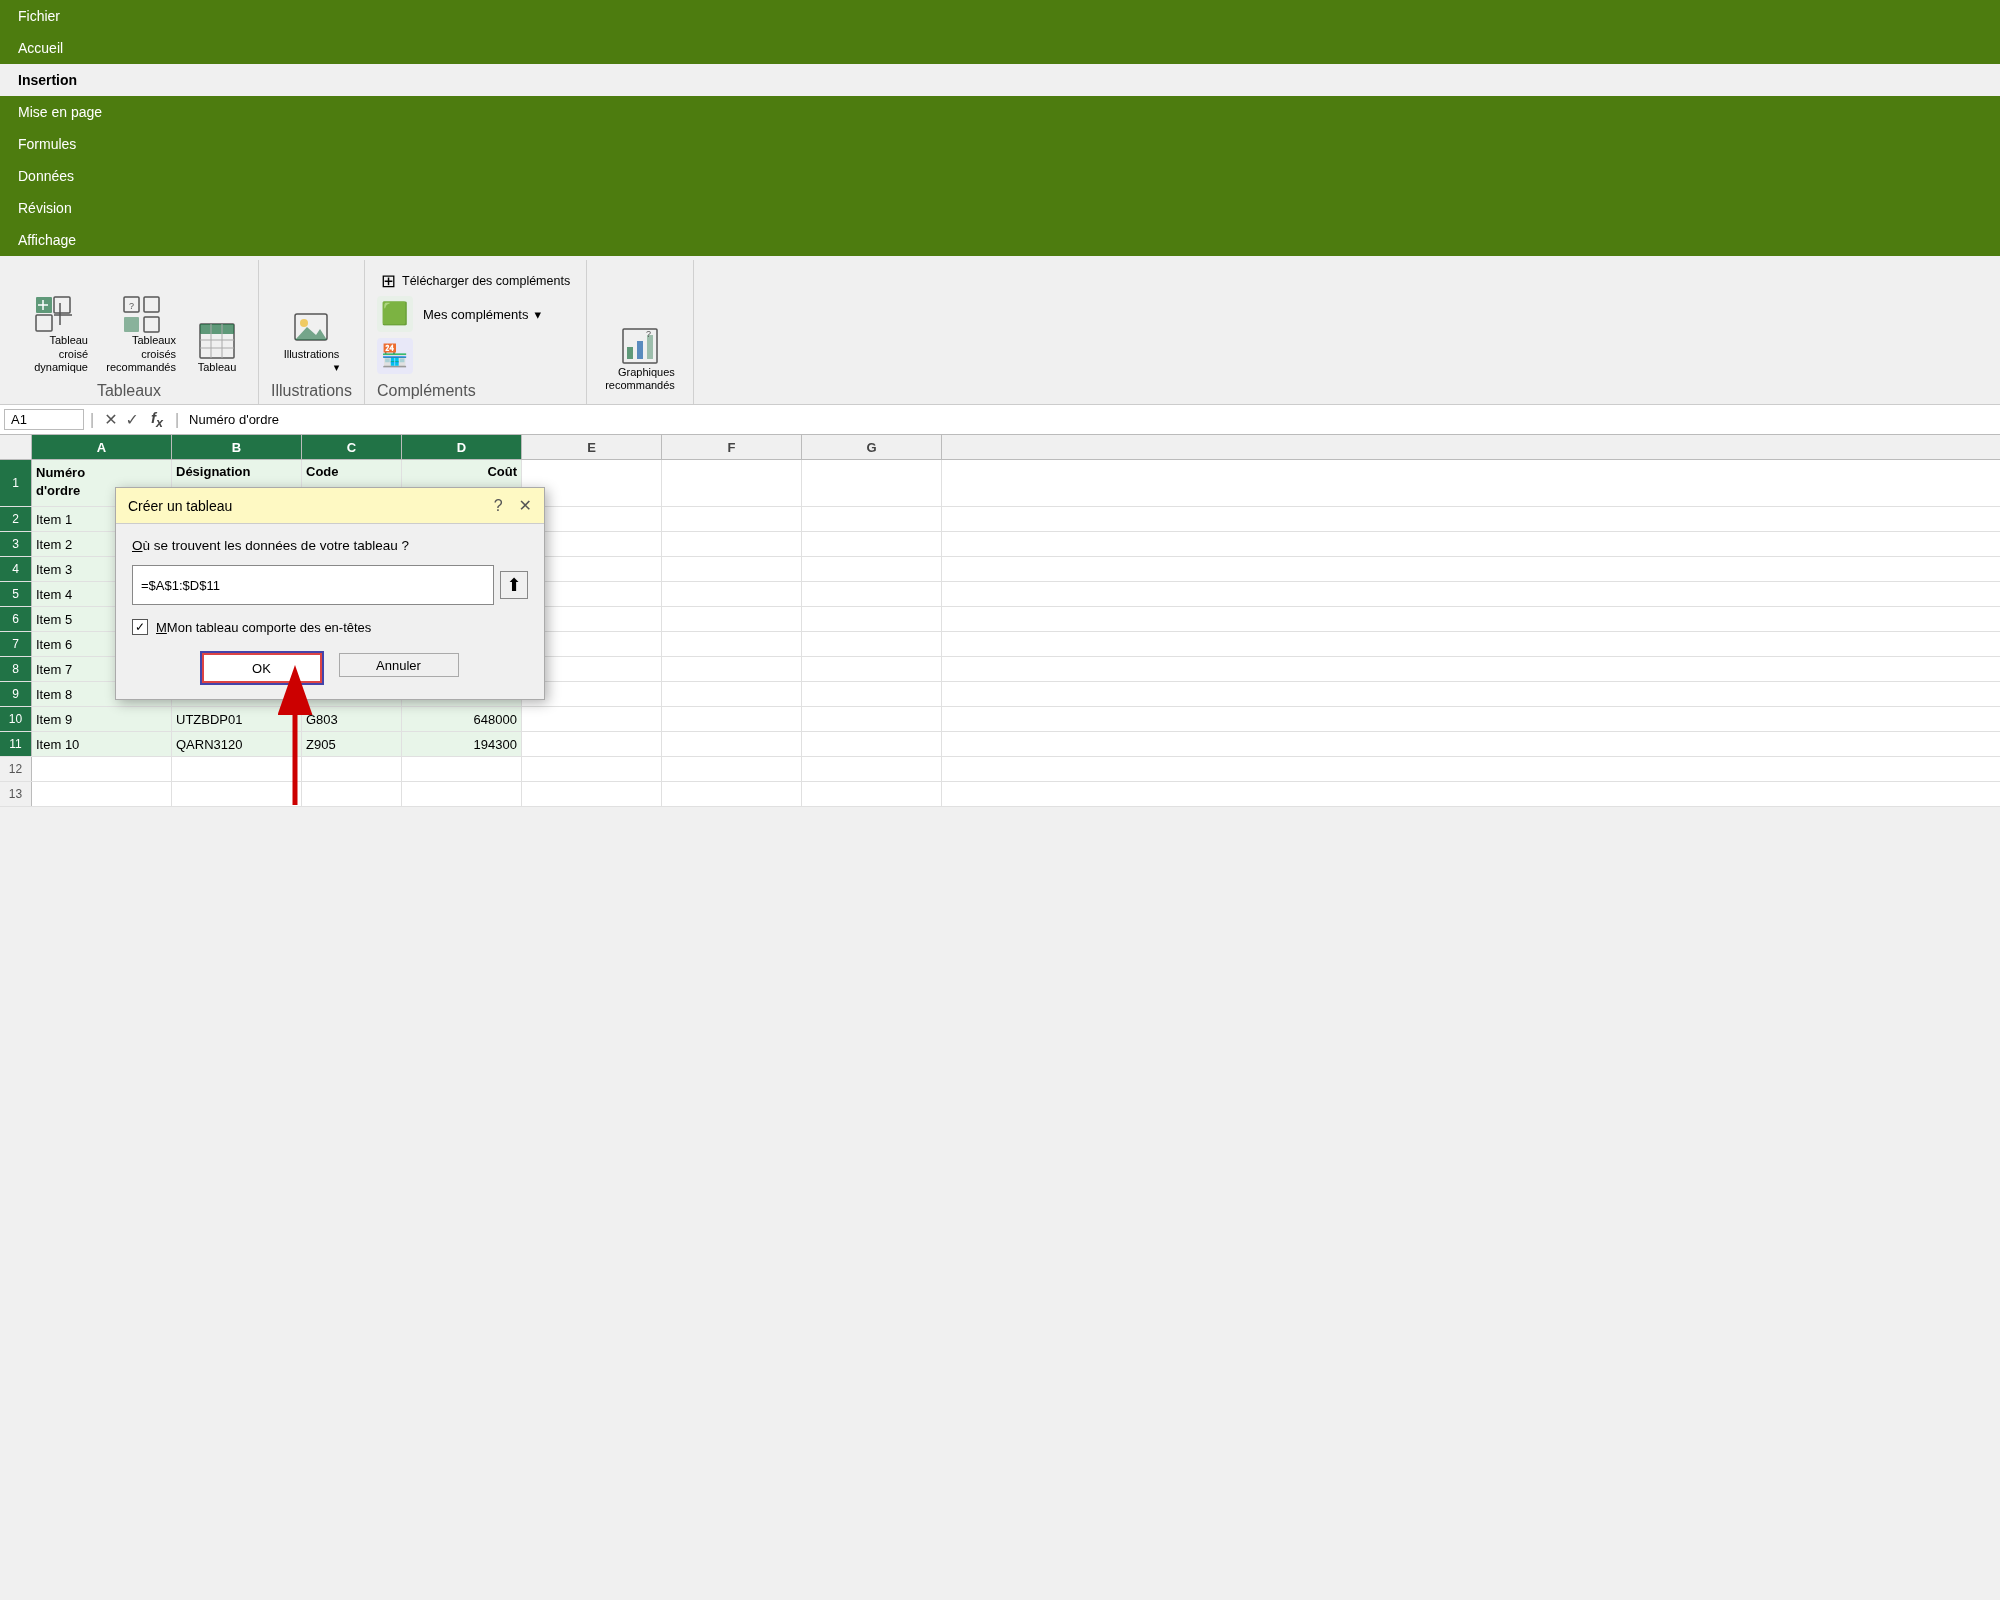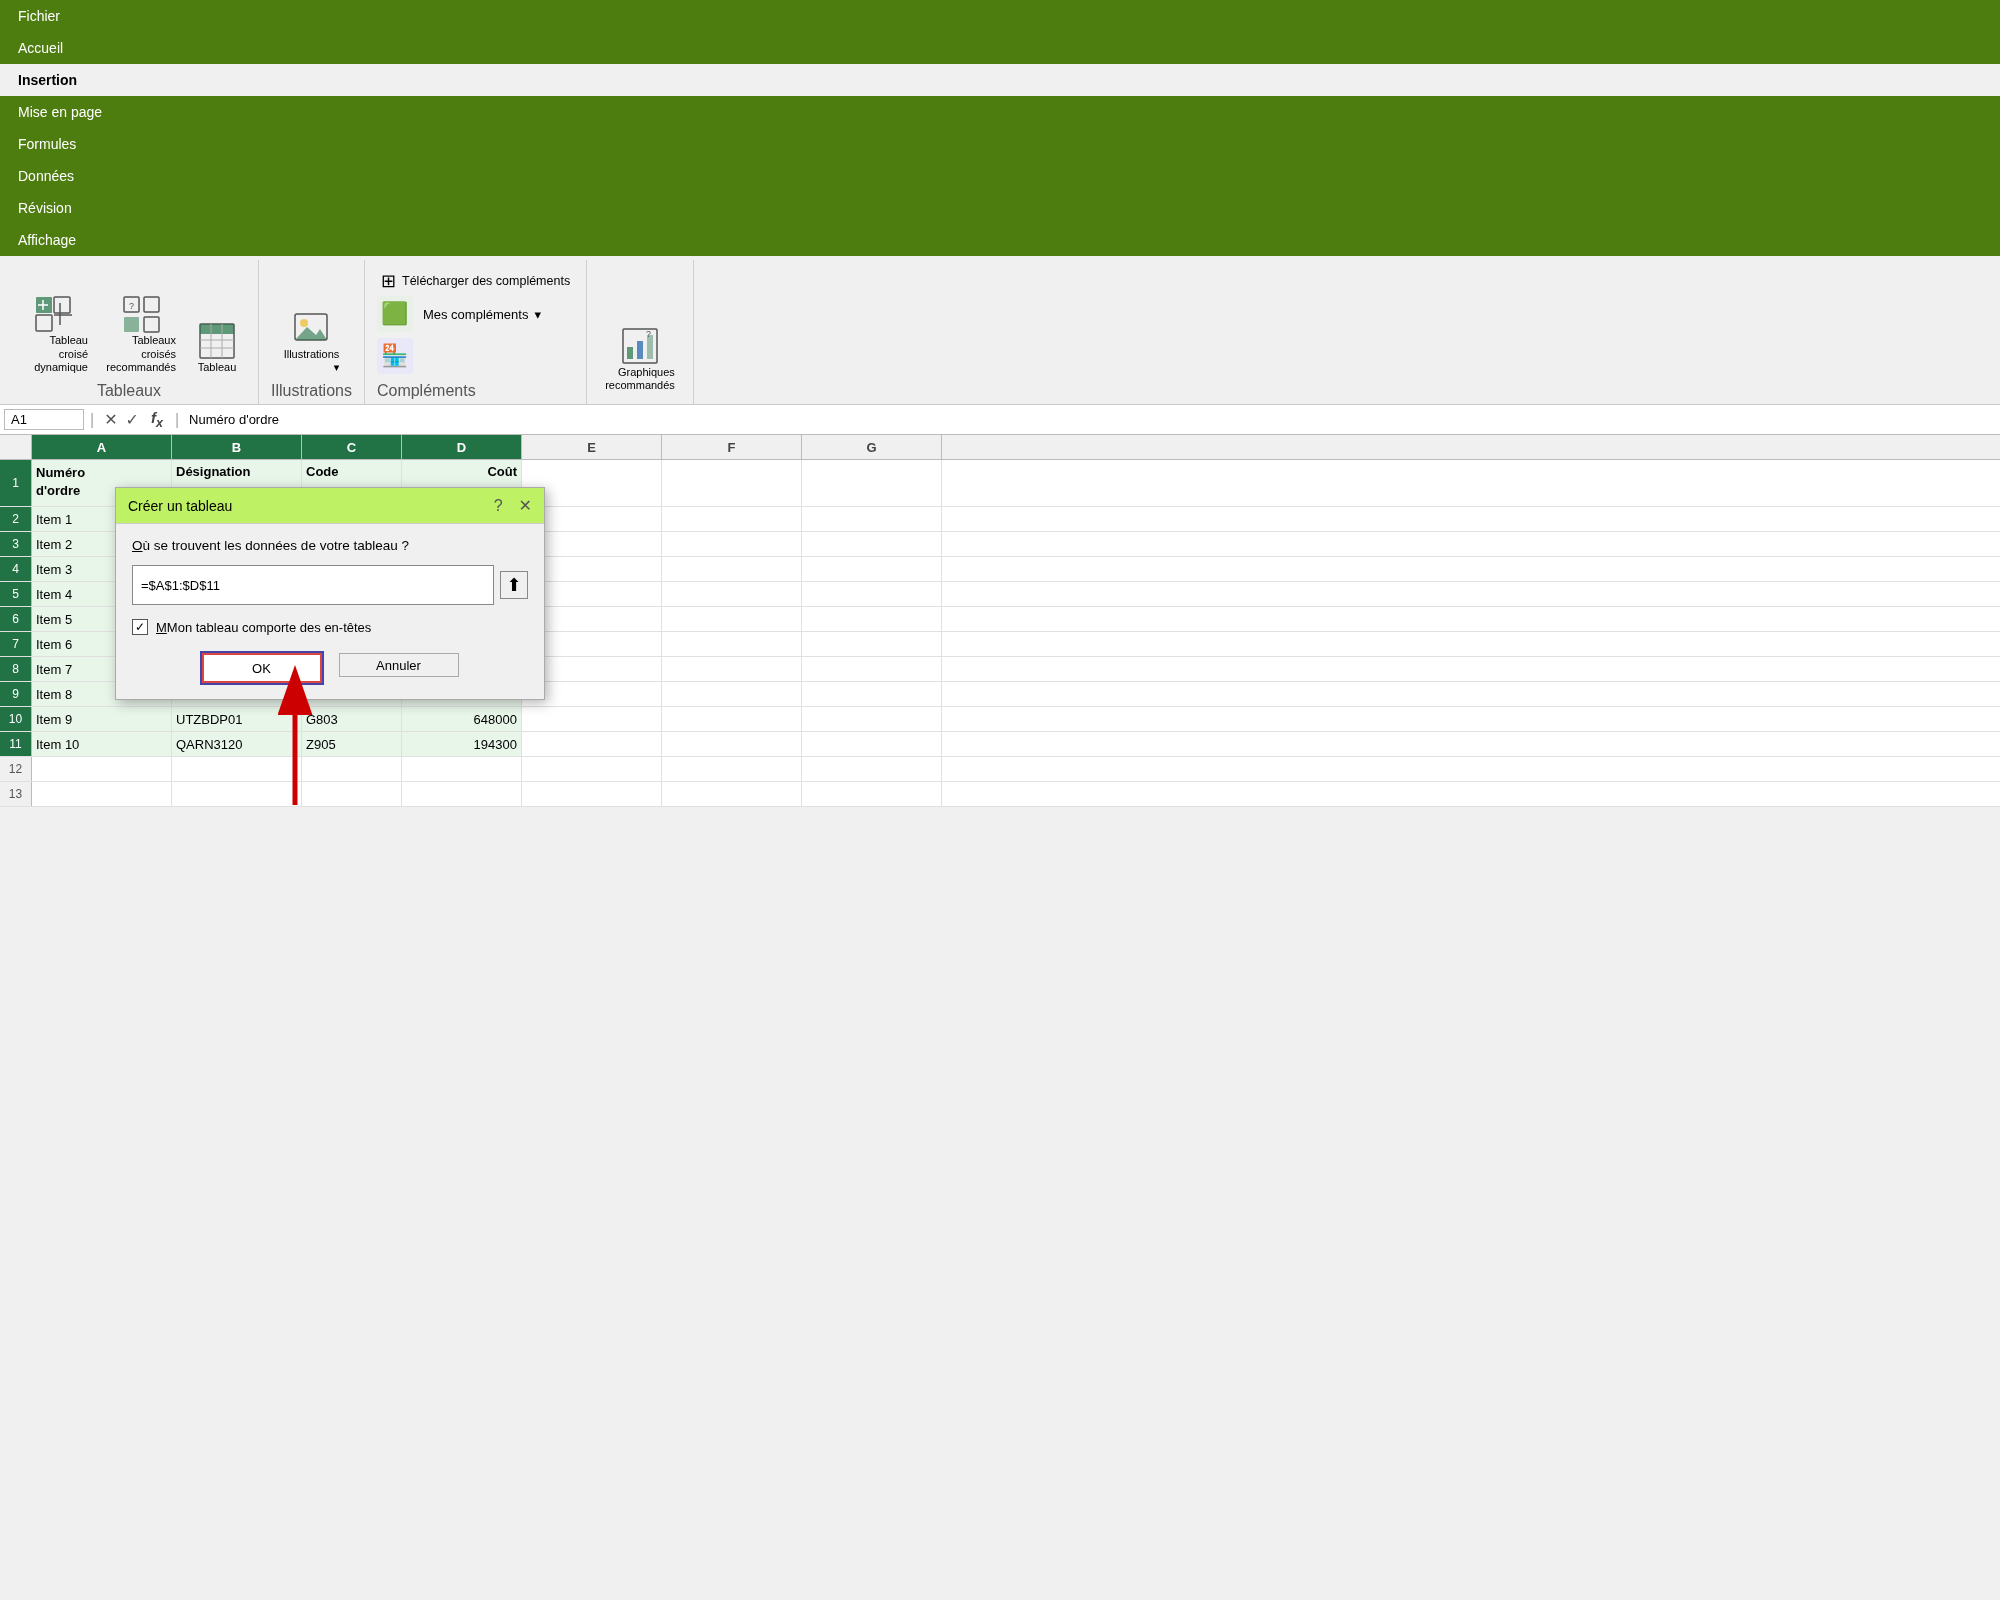--- a/index.html
+++ b/index.html
@@ -148,21 +148,21 @@
       position: absolute;
       top: 52px; left: 115px;
       width: 430px;
       background: #f0f0f0;
       border: 1px solid #aaa;
       box-shadow: 3px 3px 12px rgba(0,0,0,0.3);
       font-size: 14px;
       pointer-events: all;
     }
     .dialog-titlebar {
-      background: #bef264;
+      background: #fef9c3;
       border-bottom: 1px solid #ccc;
       padding: 8px 12px;
       display: flex;
       align-items: center;
       justify-content: space-between;
     }
     .dialog-title { font-size: 14px; font-weight: normal; }
     .dialog-controls { display: flex; align-items: center; gap: 16px; color: #555; font-size: 16px; }
     .dialog-body { padding: 14px 16px 16px 16px; }
     .dialog-question { font-size: 13.5px; margin-bottom: 12px; }

